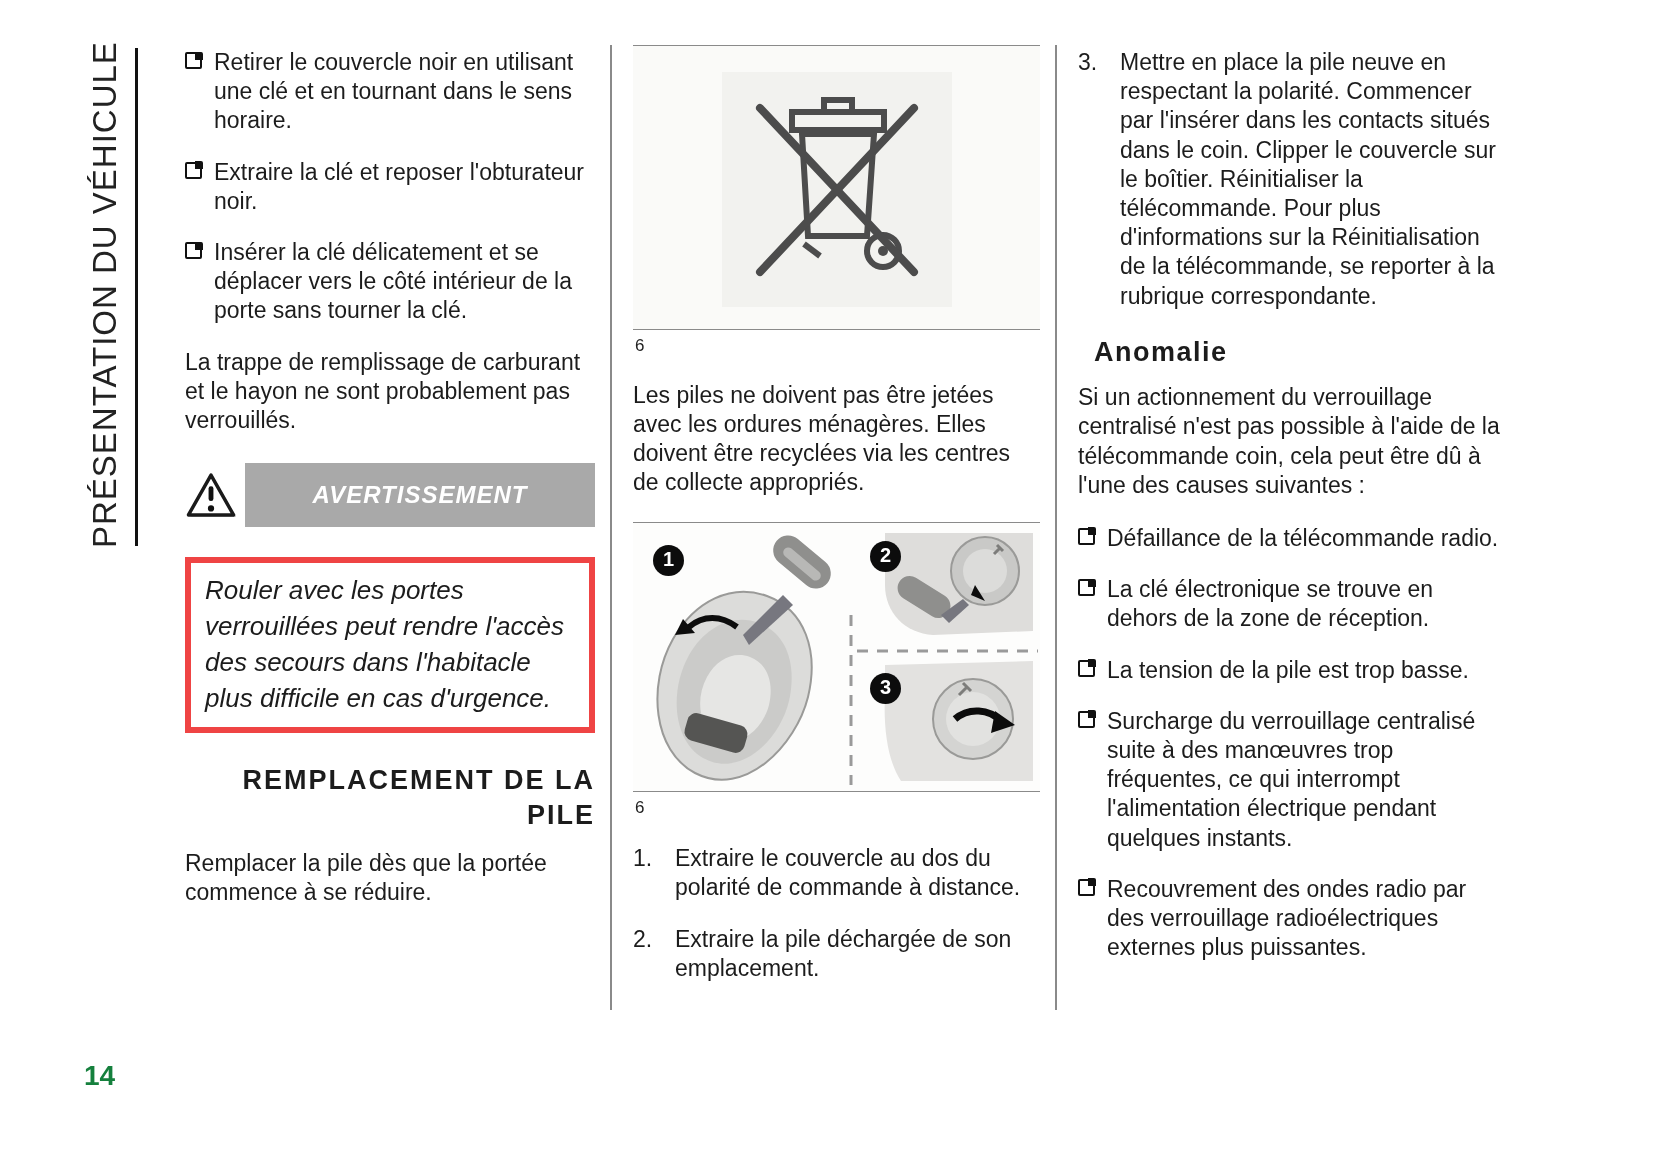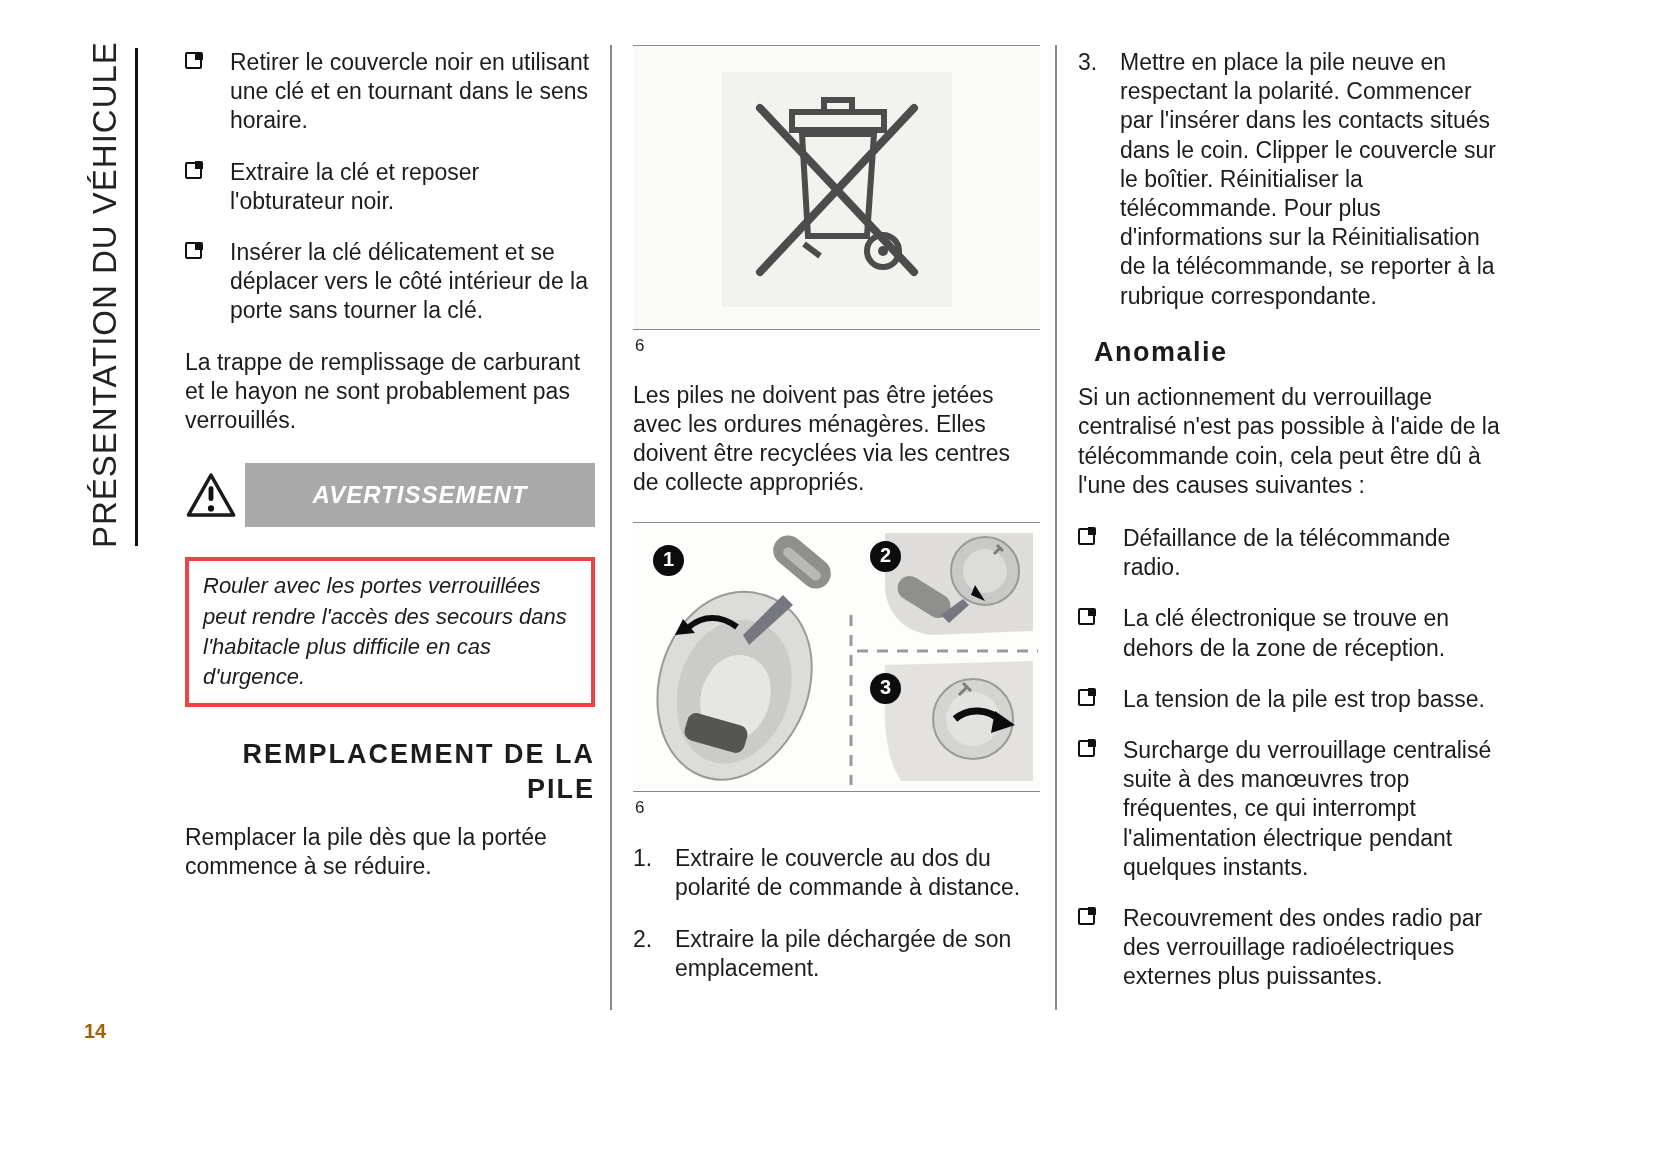--- a/index.html
+++ b/index.html
@@ -21,41 +21,41 @@
   .col-divider { position:absolute; top:45px; height:965px; width:1.5px; background:#8a8a8a; }
   .divider-1 { left:610px; }
   .divider-2 { left:1055px; }
   
   .col { position:absolute; font-size:23px; line-height:1.27; }
   .col-1 { left:185px; top:48px; width:410px; }
   .col-2 { left:633px; top:45px; width:407px; }
   .col-3 { left:1078px; top:48px; width:428px; }
   p.para { margin-bottom:24px; }
   
-  .bullet-item { display:flex; gap:28px; margin-bottom:22px; }
+  .bullet-item { display:flex; gap:12px; margin-bottom:22px; }
   .checkbox-bullet {
     flex:0 0 auto; width:17px; height:17px; margin-top:4px;
     border:2.5px solid #111; border-radius:2px; position:relative; background:#fff;
   }
   .checkbox-bullet::after {
     content:""; position:absolute; top:-2.5px; right:-2.5px;
     width:8px; height:8px; background:#111; border-radius:0 2px 0 0;
   }
   .bullet-text { flex:1; }
   
   .warning-box { display:flex; align-items:stretch; height:64px; margin:28px 0 30px; }
   .warning-icon-cell { flex:0 0 60px; display:flex; align-items:center; justify-content:flex-start; background:#fff; }
   .warning-bar {
     flex:1; background:#a9a9a9; color:#fff; display:flex; align-items:center; justify-content:center;
     font-weight:bold; font-style:italic; font-size:24px; letter-spacing:1px;
   }
   
   .note-box {
-    border:4px solid #ef4444; padding:10px 14px; font-style:italic;
-    font-size:22px; line-height:1.38; margin-bottom:30px;
+    border:6px solid #ef4444; padding:10px 14px; font-style:italic;
+    font-size:26px; line-height:1.38; margin-bottom:30px;
   }
   
   .section-heading {
     font-weight:bold; font-size:27px; letter-spacing:2px; line-height:1.3; margin-bottom:16px;text-align:right;
   }
   .sub-heading {
     font-weight:bold; font-size:27px; letter-spacing:1.5px; margin:24px 16px 14px;
   }
   
   .figure-frame {
@@ -74,21 +74,21 @@
   }
   .marker-1 { left:20px; top:22px; }
   .marker-2 { left:237px; top:18px; }
   .marker-3 { left:237px; top:150px; }
   
   .ordered-item { display:flex; margin-bottom:22px; }
   .item-number { flex:0 0 42px; }
   .item-text { flex:1; }
   .list-block { margin-top:26px; }
   
-  .page-number { position:absolute; left:84px; top:1020px; font-size:20px; font-weight:bold; color:#a16207; }
+  .page-number { position:absolute; left:84px; top:1060px; font-size:28px; font-weight:bold; color:#15803d; }
 </style>
 </head>
 <body>
 
 <div class="sidebar-title">PRÉSENTATION DU VÉHICULE</div>
 <div class="sidebar-rule"></div>
 
 <div class="col-divider divider-1"></div>
 <div class="col-divider divider-2"></div>
 

